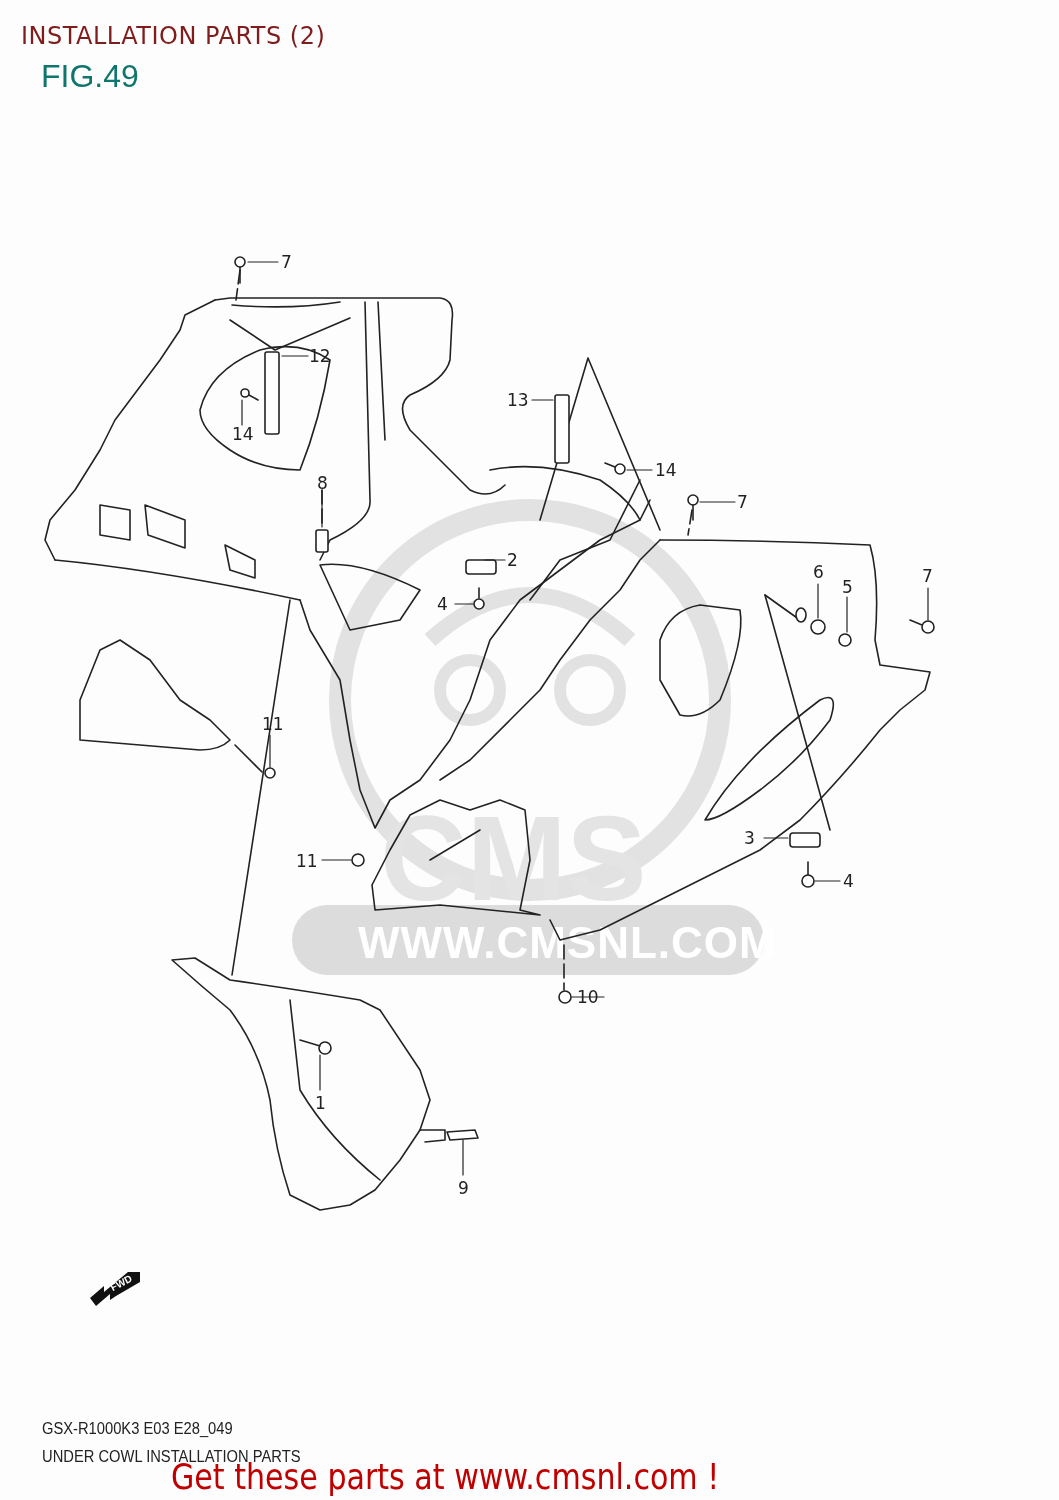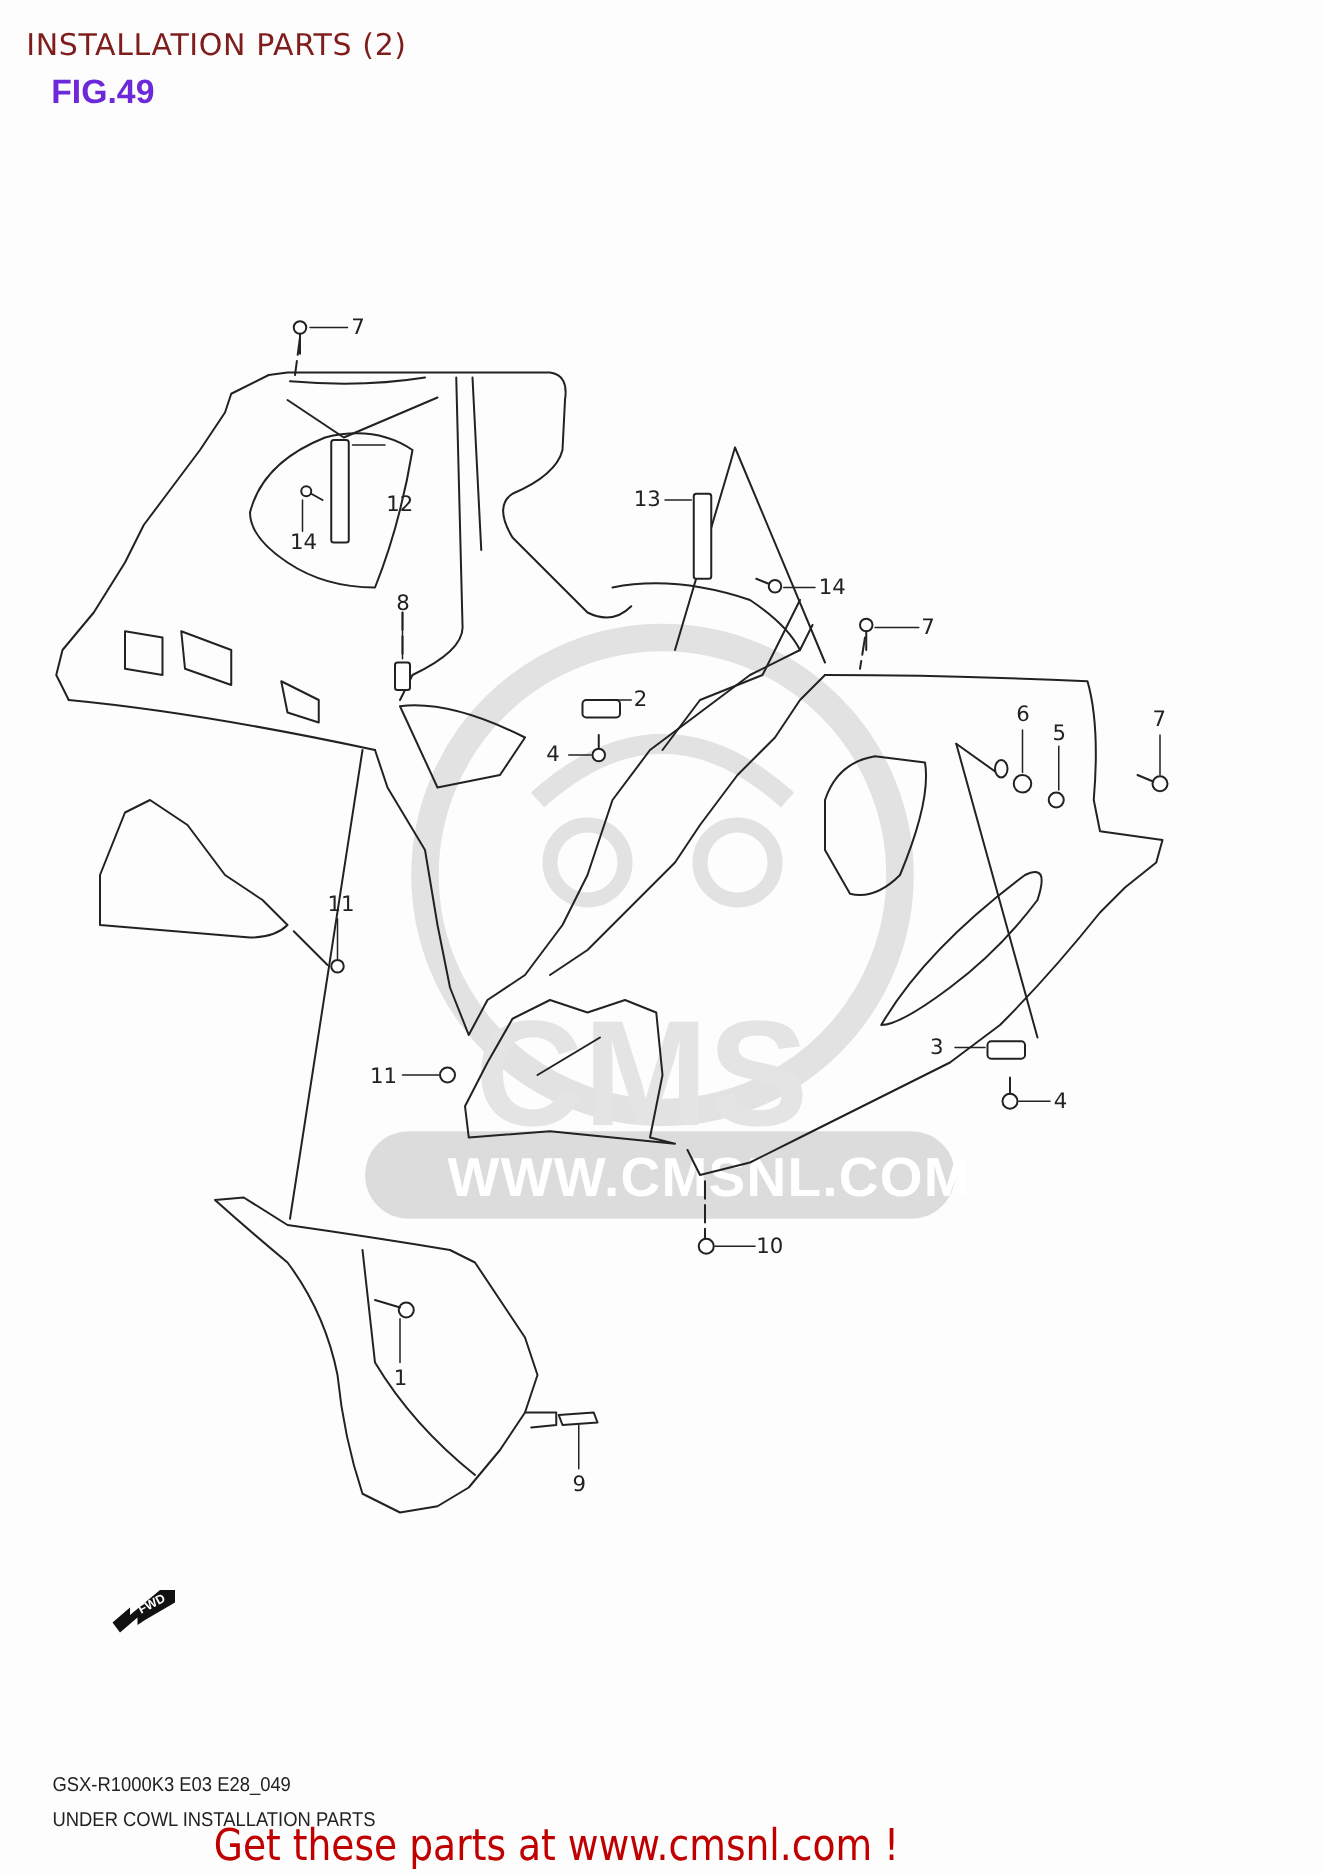--- a/index.html
+++ b/index.html
@@ -1,18 +1,18 @@
 <!DOCTYPE html>
 <html><head>
 <meta charset="utf-8">
 <style>
   html, body { margin:0; padding:0; background:#fdfdfd; }
   body { width:1059px; height:1500px; position:relative; overflow:hidden; font-family:"Liberation Sans", sans-serif; }
   .page-header { position:absolute; left:21px; top:22px; font-family:"DejaVu Sans", sans-serif; font-size:24px; color:#7f1d1d; letter-spacing:0.5px; }
-  .fig-title { position:absolute; left:41px; top:58px; font-family:"Liberation Sans", sans-serif; font-weight:bold; font-size:27px; color:#6d28d9; }
+  .fig-title { position:absolute; left:41px; top:58px; font-family:"Liberation Sans", sans-serif; font-weight:normal; font-size:32px; color:#0f766e; }
   .diagram { position:absolute; left:0; top:0; width:1059px; height:1500px; }
   .callout { position:absolute; font-family:"DejaVu Sans", sans-serif; font-size:17px; color:#222; line-height:1; }
   .footer-code { position:absolute; left:42px; top:1420px; font-family:"Liberation Sans", sans-serif; font-size:16px; color:#222; transform:scaleX(0.92); transform-origin:left; }
   .footer-desc { position:absolute; left:42px; top:1448px; font-family:"Liberation Sans", sans-serif; font-size:16px; color:#222; transform:scaleX(0.92); transform-origin:left; }
   .promo { position:absolute; left:171px; top:1457px; font-family:"DejaVu Sans", sans-serif; font-size:35px; color:#c00000; transform:scaleX(0.86); transform-origin:left; white-space:nowrap; }
   .watermark-text { position:absolute; left:325px; top:918px; font-family:"Liberation Sans", sans-serif; font-weight:bold; font-size:44px; color:#ffffff; letter-spacing:1px;margin-left:33px; }
   .fwd { position:absolute; left:88px; top:1268px; }
 </style>
 </head>
 <body>
@@ -137,36 +137,36 @@
     <path d="M322 860 L351 860"></path>
     <path d="M764 838 L788 838"></path>
     <path d="M815 881 L840 881"></path>
     <path d="M572 997 L604 997"></path>
     <path d="M320 1055 L320 1090"></path>
     <path d="M463 1140 L463 1175"></path>
   </g>
 </svg>
 
 <div class="callout" style="left:281px;top:254px;">7</div>
-<div class="callout" style="left:309px;top:348px;margin-top:48px;">12</div>
+<div class="callout" style="left:309px;top:348px;">12</div>
 <div class="callout" style="left:232px;top:426px;">14</div>
 <div class="callout" style="left:507px;top:392px;text-align:center;">13</div>
 <div class="callout" style="left:655px;top:462px;">14</div>
 <div class="callout" style="left:737px;top:494px;">7</div>
 <div class="callout" style="left:317px;top:475px;">8</div>
 <div class="callout" style="left:507px;top:552px;">2</div>
 <div class="callout" style="left:437px;top:596px;">4</div>
 <div class="callout" style="left:813px;top:564px;">6</div>
 <div class="callout" style="left:842px;top:579px;">5</div>
 <div class="callout" style="left:922px;top:568px;">7</div>
 <div class="callout" style="left:262px;top:716px;">11</div>
 <div class="callout" style="left:296px;top:853px;">11</div>
 <div class="callout" style="left:744px;top:830px;">3</div>
 <div class="callout" style="left:843px;top:873px;">4</div>
-<div class="callout" style="left:605px;top:989px;">10</div>
+<div class="callout" style="left:577px;top:989px;">10</div>
 <div class="callout" style="left:315px;top:1095px;">1</div>
 <div class="callout" style="left:458px;top:1180px;">9</div>
 
 <svg class="fwd" width="54" height="40" viewBox="0 0 54 40">
   <path d="M2 30 L16 18 L16 24 L40 4 L52 4 L52 14 L28 28 L22 32 L22 26 L8 38 Z" fill="#111"></path>
   <text x="22" y="20" font-family="Liberation Sans, sans-serif" font-size="10" font-weight="bold" fill="#fff" transform="rotate(-28 30 16)">FWD</text>
 </svg>
 
 <div class="footer-code">GSX-R1000K3 E03 E28_049</div>
 <div class="footer-desc">UNDER COWL INSTALLATION PARTS</div>

